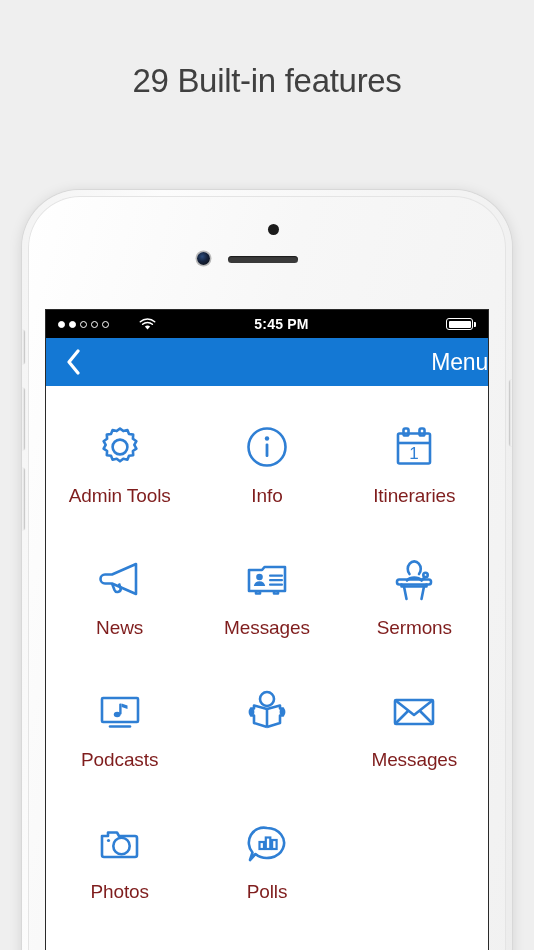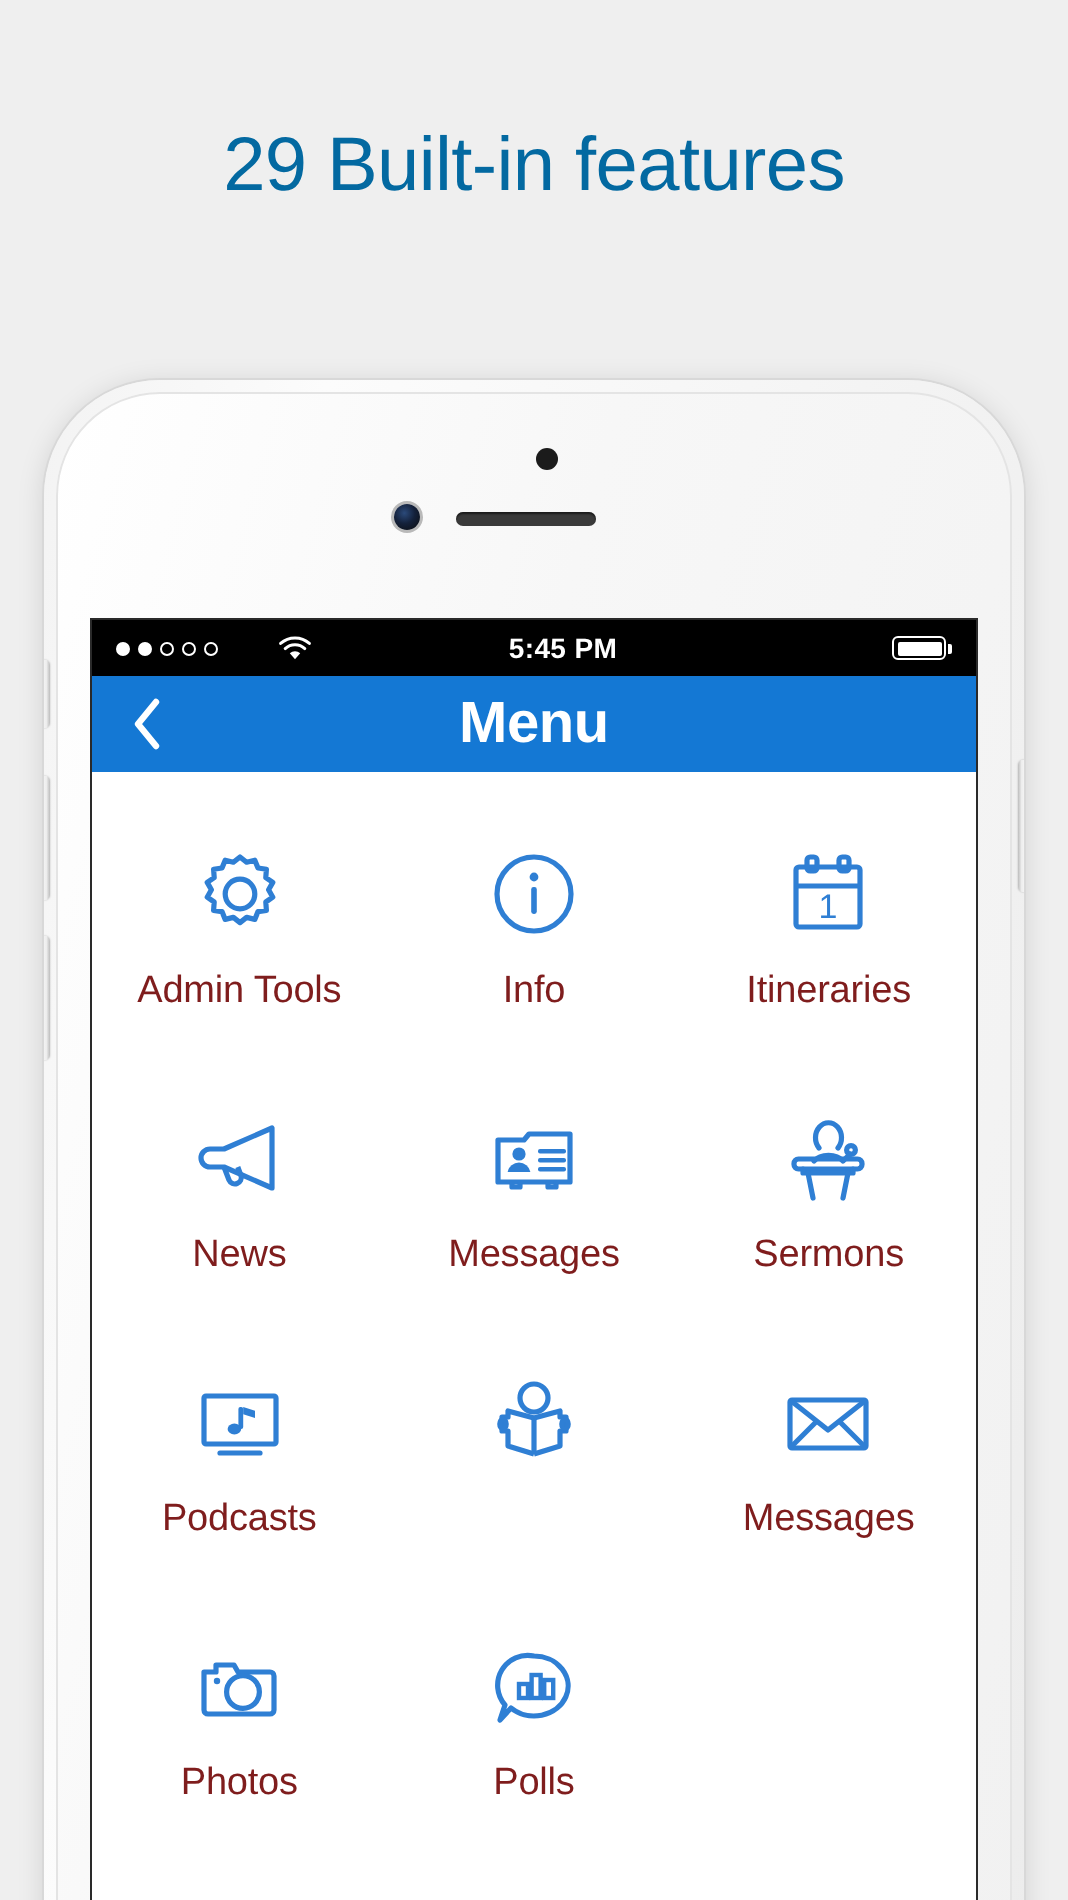--- a/index.html
+++ b/index.html
@@ -16,24 +16,24 @@
     position: relative;
   }
 
   
   .page-heading {
     position: absolute;
     top: 62px;
     left: 0;
     width: 534px;
     text-align: center;
-    font-size: 38px;
+    font-size: 33px;
     font-weight: 400;
     letter-spacing: -0.3px;
-    color: #0369a1;
+    color: #404040;
   }
 
   
   .phone {
     position: absolute;
     left: 22px;
     top: 190px;
     width: 490px;
     height: 860px;
     background: linear-gradient(100deg, #f3f3f3 0%, #fcfcfc 22%, #f6f6f6 55%, #ececec 100%);
@@ -165,24 +165,24 @@
   }
   .nav-back {
     width: 30px; height: 30px;
     display: flex; align-items: center; justify-content: center;
     cursor: pointer;
     z-index: 2;
   }
   .nav-title {
     position: absolute;
     left: 0; right: 0;
-    text-align: center;
+    text-align: right;
     color: #ffffff;
-    font-size: 29px;
-    font-weight: 700;
+    font-size: 23px;
+    font-weight: 400;
     letter-spacing: -0.2px;
     pointer-events: none;
   }
 
   
   .menu-grid {
     display: grid;
     grid-template-columns: repeat(3, 1fr);
     padding-top: 16px;
     background: #ffffff;

